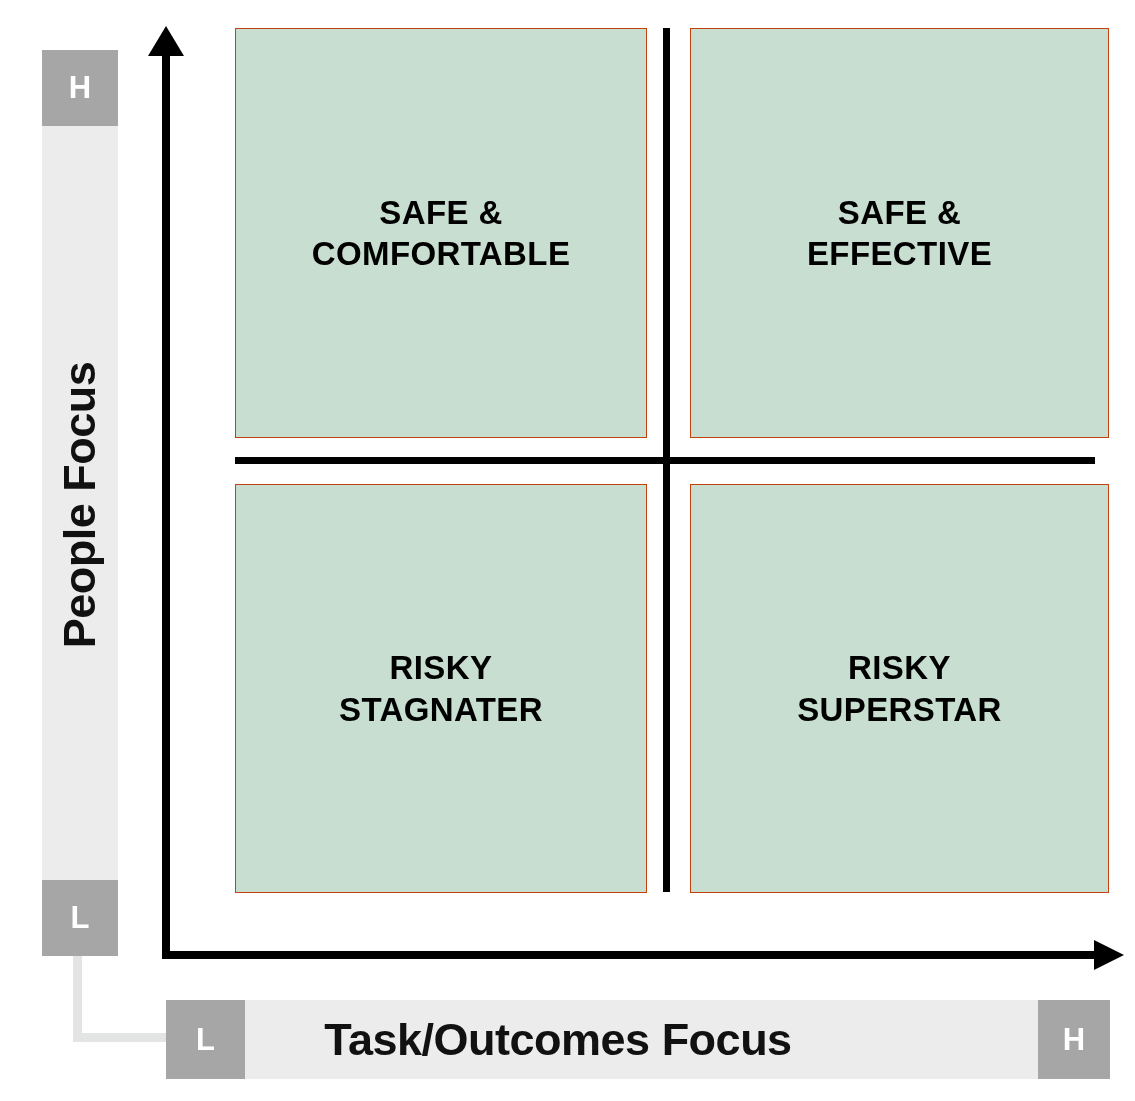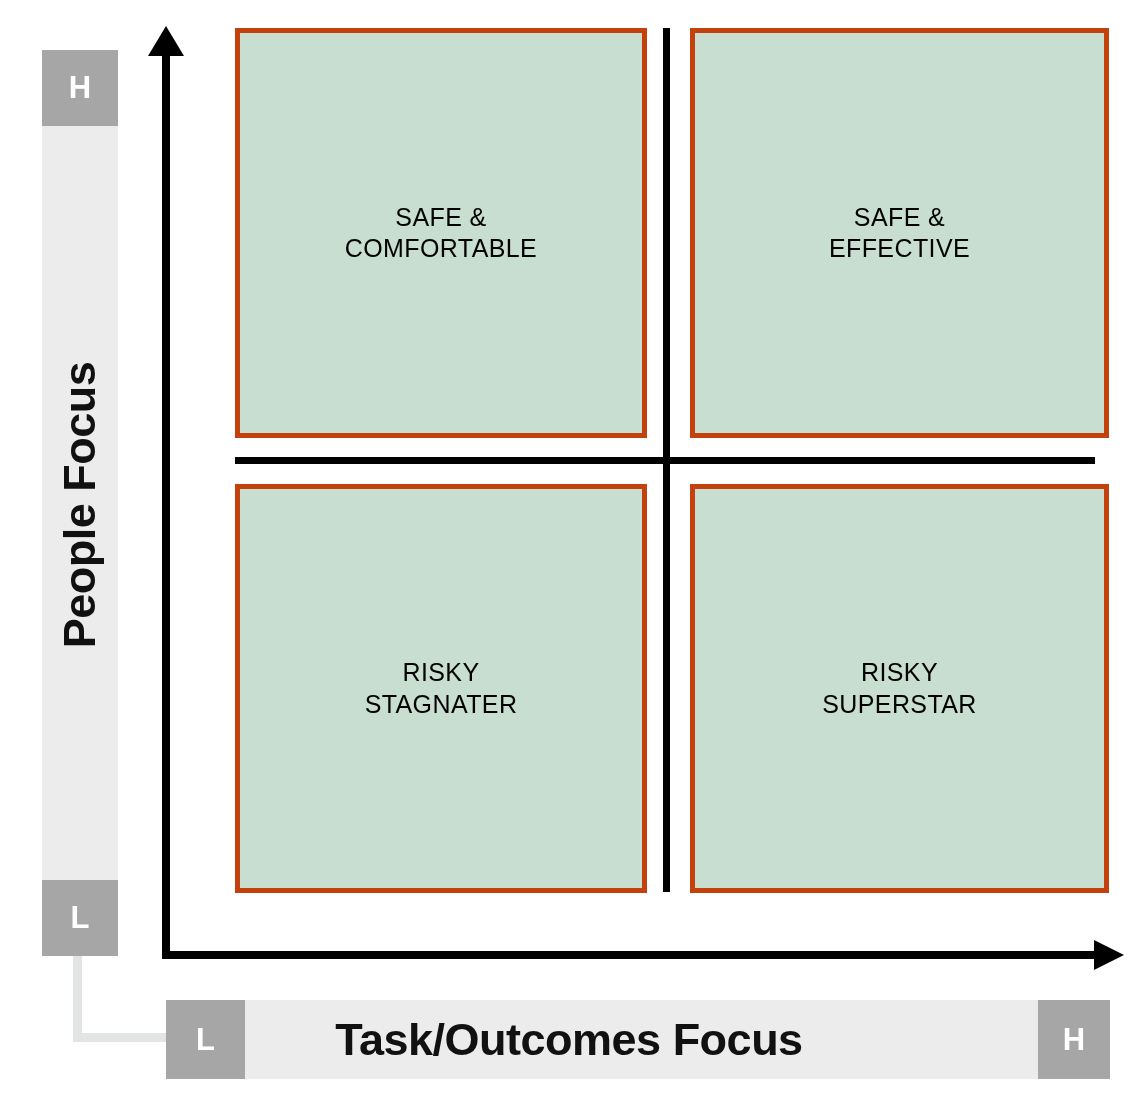--- a/index.html
+++ b/index.html
@@ -86,21 +86,21 @@
   .h-rail {
     position: absolute;
     left: 166px;
     top: 1000px;
     width: 944px;
     height: 79px;
     background: #ececec;
   }
   .h-rail-label {
     position: absolute;
-    left: 245px;
+    left: 234px;
     top: 1000px;
     width: 648px;
     height: 79px;
     display: flex;
     align-items: center;
     justify-content: center;
     font-size: 45px;
     font-weight: bold;
     color: #111111;
     white-space: nowrap;
@@ -158,27 +158,27 @@
     top: 457px;
     width: 860px;
     height: 7px;
     background: #000000;
   }
 
   
   .quad {
     position: absolute;
     background: #c8ded0;
-    border: 5px solid #c2410c;
+    border: 1px solid #c2410c;
     display: flex;
     align-items: center;
     justify-content: center;
     text-align: center;
-    font-size: 25px;
-    font-weight: normal;
+    font-size: 33px;
+    font-weight: bold;
     color: #000000;
     line-height: 1.25;
     letter-spacing: 0.4px;
   }
   .quad-tl { left: 235px; top: 28px;  width: 412px; height: 410px; }
   .quad-tr { left: 690px; top: 28px;  width: 419px; height: 410px; }
   .quad-bl { left: 235px; top: 484px; width: 412px; height: 409px; }
   .quad-br { left: 690px; top: 484px; width: 419px; height: 409px; }
 
   .quad-text { white-space: pre-line; }

